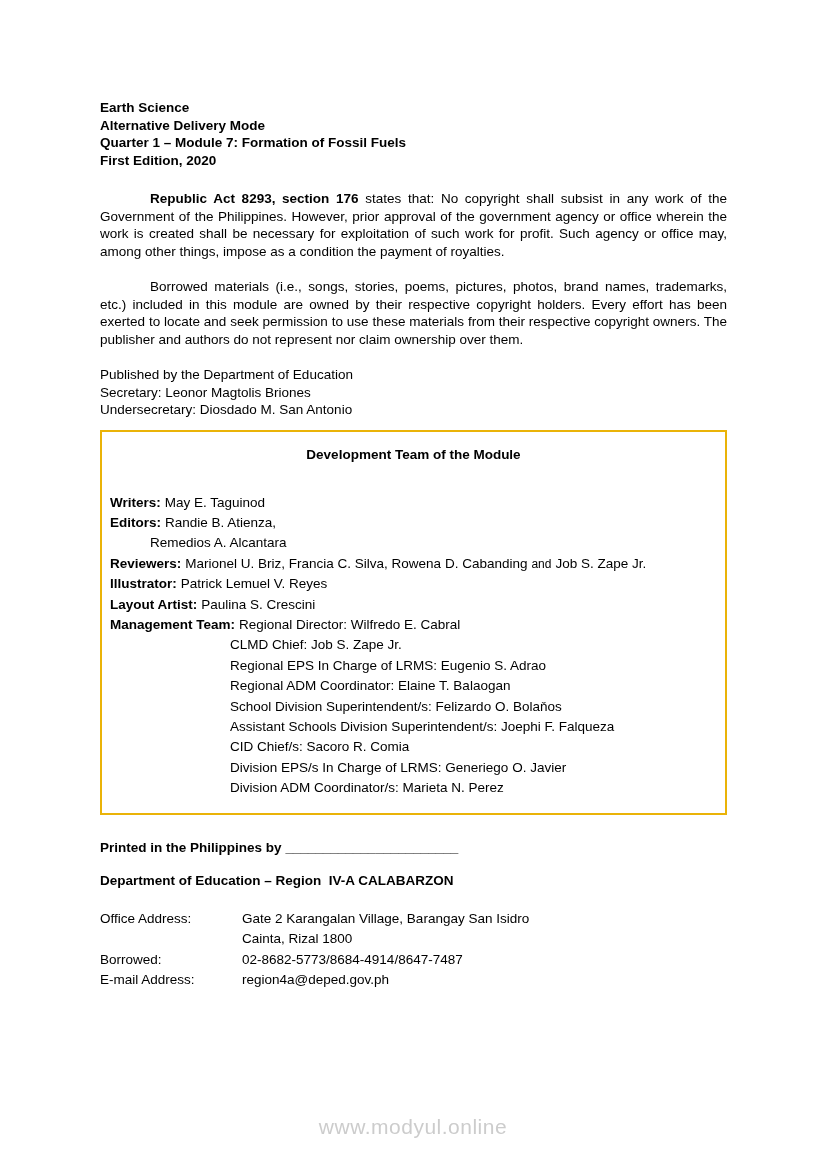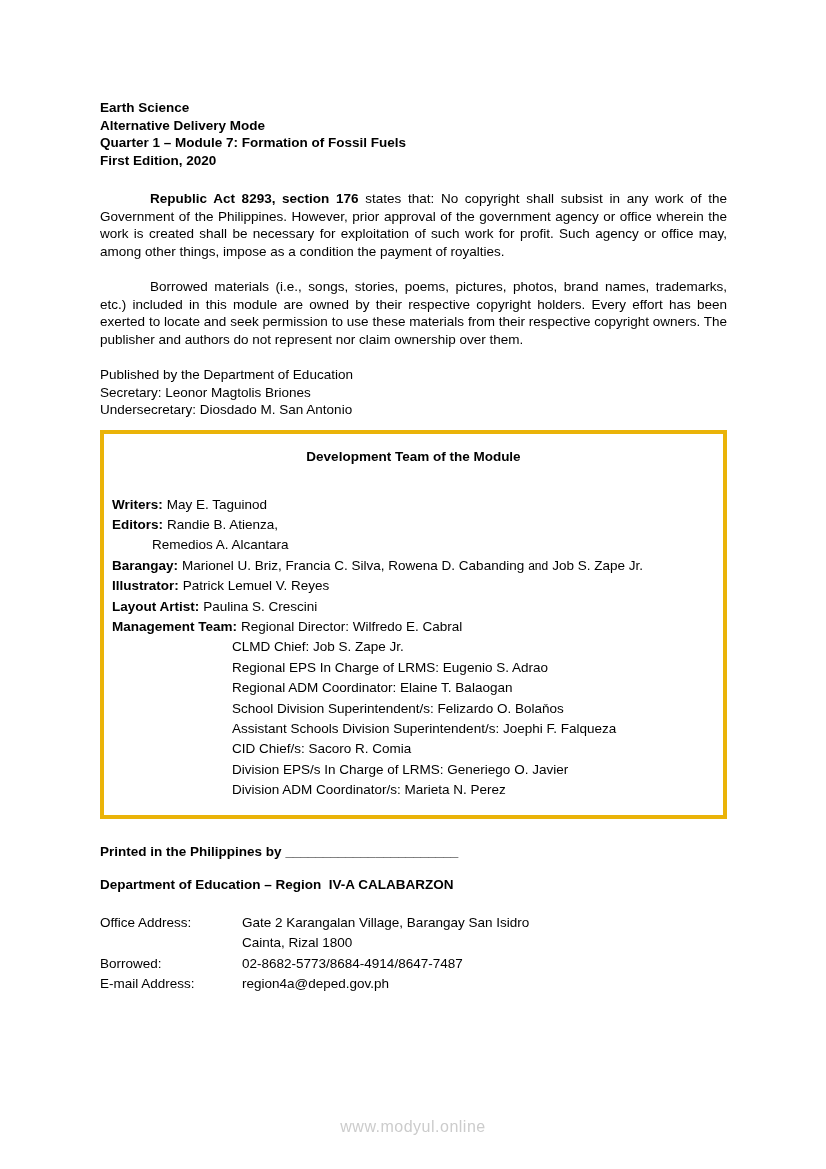--- a/index.html
+++ b/index.html
@@ -21,21 +21,21 @@
 
   p.cpara {
     margin: 0 0 18px 0;
     text-indent: 50px;
     text-align: justify;
   }
 
   .pub { margin-bottom: 11px; }
 
   .devbox {
-    border: 4px solid #eab308;
+    border: 2px solid #eab308;
     padding: 14px 8px 14px 8px;
     margin-bottom: 24px;
   }
   .devbox-title {
     font-weight: bold;
     text-align: center;
     line-height: 17px;
     margin-bottom: 30px;
   }
   .dt-line { line-height: 20.4px; }
@@ -51,21 +51,21 @@
   .contact-row { display: flex; line-height: 20.5px; }
   .contact-label { width: 142px; flex: 0 0 142px; }
   .contact-value { flex: 1; }
 
   .watermark {
     position: absolute;
     left: 0; right: 0;
     top: 1117px;
     text-align: center;
     color: #cccccc;
-    font-size: 16px;
+    font-size: 21px;
     letter-spacing: 0.5px;
     line-height: 20px;
   }
 </style>
 </head>
 <body>
 
 <div class="page">
   <div class="content">
 
@@ -95,21 +95,21 @@
       </div>
 
       <div class="dt-line">
         <span class="dt-label">Editors:</span><span>Randie B. Atienza,</span>
       </div>
       <div class="dt-line dt-indent">
         <span>Remedios A. Alcantara</span>
       </div>
 
       <div class="dt-line">
-        <span class="dt-label">Barangay:</span><span>Marionel U. Briz, Francia C. Silva, Rowena D. Cabanding</span><span class="and-small">and</span><span>Job S. Zape Jr.</span>
+        <span class="dt-label">Reviewers:</span><span>Marionel U. Briz, Francia C. Silva, Rowena D. Cabanding</span><span class="and-small">and</span><span>Job S. Zape Jr.</span>
       </div>
 
       <div class="dt-line">
         <span class="dt-label">Illustrator:</span><span>Patrick Lemuel V. Reyes</span>
       </div>
 
       <div class="dt-line">
         <span class="dt-label">Layout Artist:</span><span>Paulina S. Crescini</span>
       </div>
 

